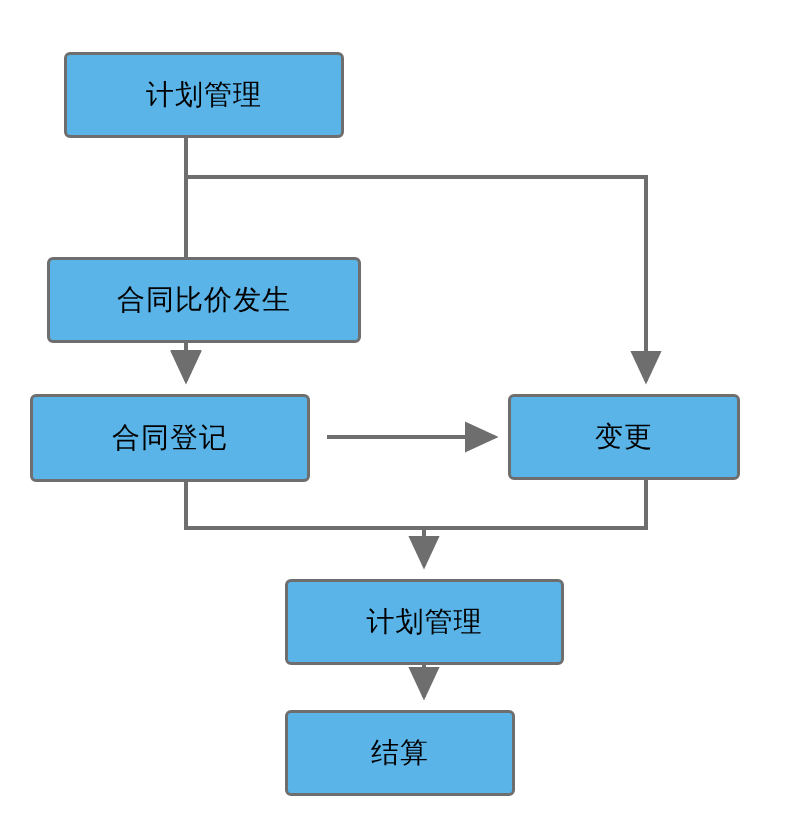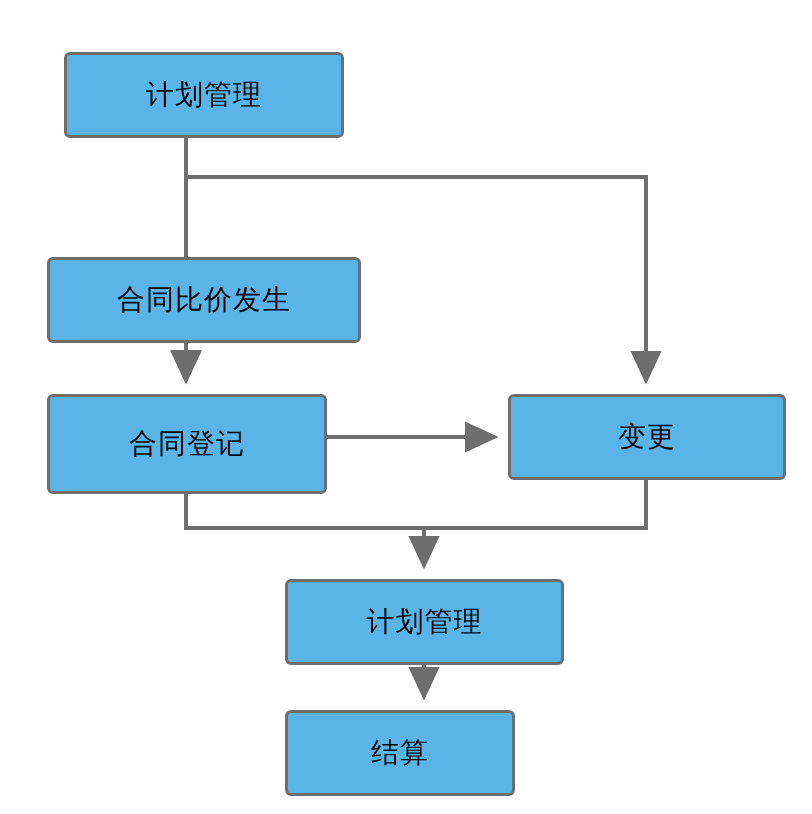--- a/index.html
+++ b/index.html
@@ -44,22 +44,22 @@
     font-size: 28px;
     line-height: 1;
     color: #000000;
     letter-spacing: 1px;
     white-space: nowrap;
     text-align: center;
   }
   
   #node-plan      { left: 47px;  top: 52px;  width: 280px; height: 86px; margin-left: 17px; }
   #node-compare   { left: 47px;  top: 257px; width: 314px; height: 86px; }
-  #node-register  { left: 47px;  top: 394px; width: 280px; height: 100px; }
-  #node-change    { left: 508px; top: 394px; width: 278px; height: 86px; }
+  #node-register  { left: 30px;  top: 394px; width: 280px; height: 88px; }
+  #node-change    { left: 508px; top: 394px; width: 232px; height: 86px; }
   #node-progress  { left: 285px; top: 579px; width: 279px; height: 86px; }
   #node-settle    { left: 285px; top: 710px; width: 230px; height: 86px; }
 </style>
 </head>
 <body>
 
 <div id="canvas">
 
   <svg id="edge-layer" width="812" height="814" viewBox="0 0 812 814" xmlns="http://www.w3.org/2000/svg">
     <defs>

